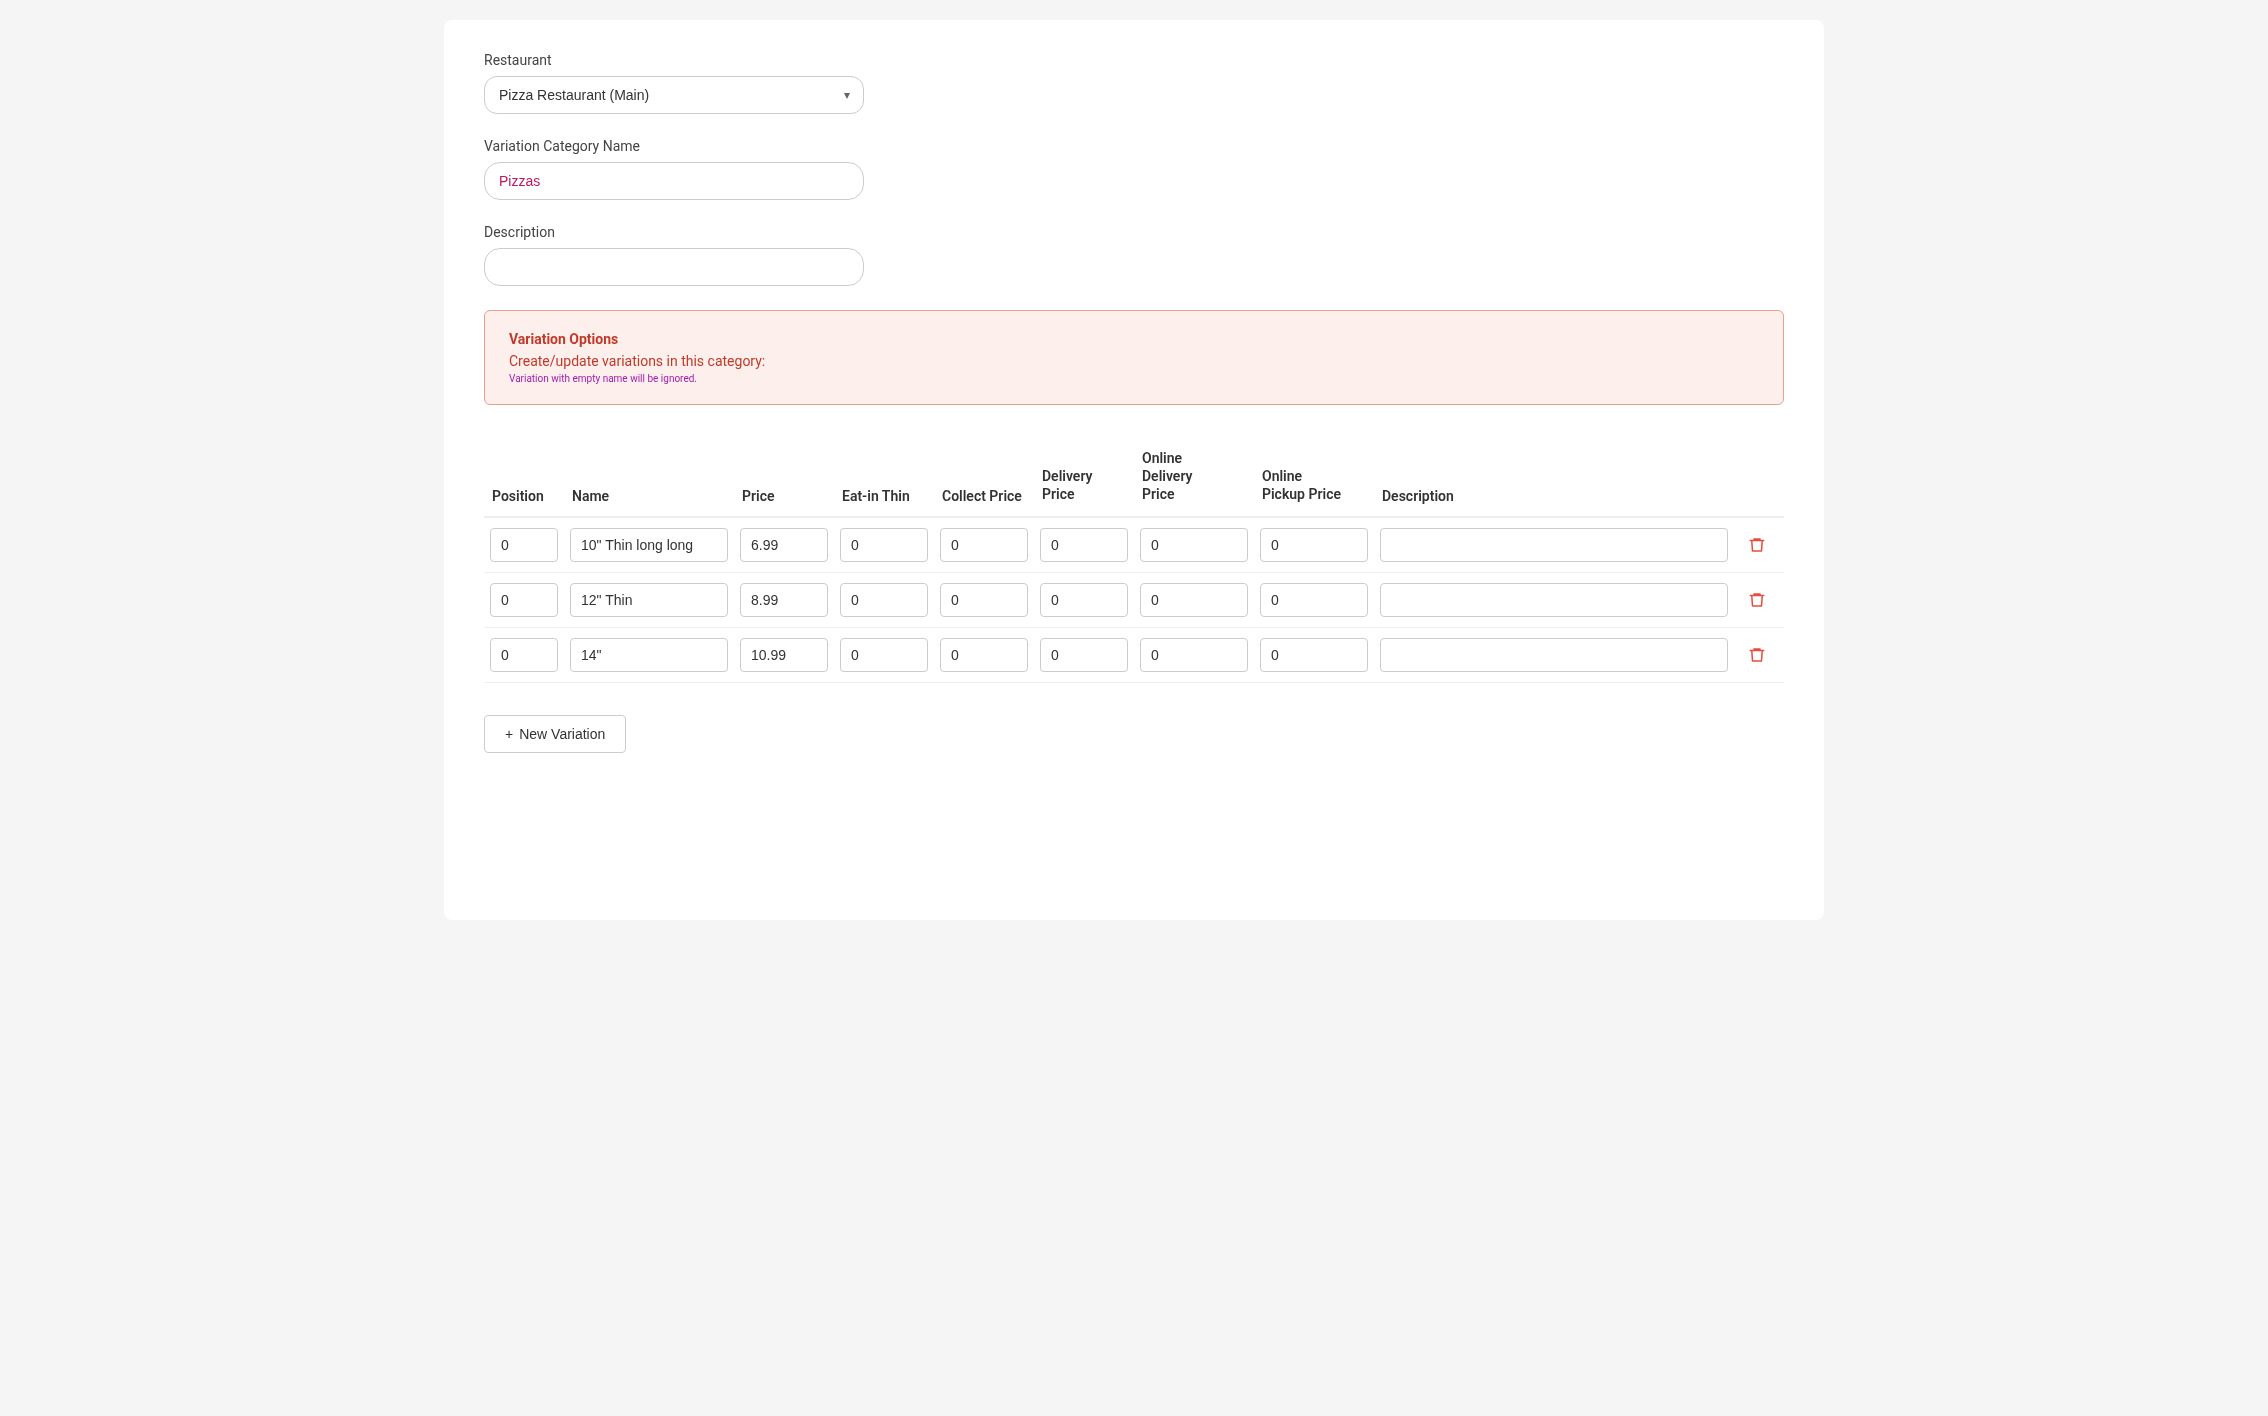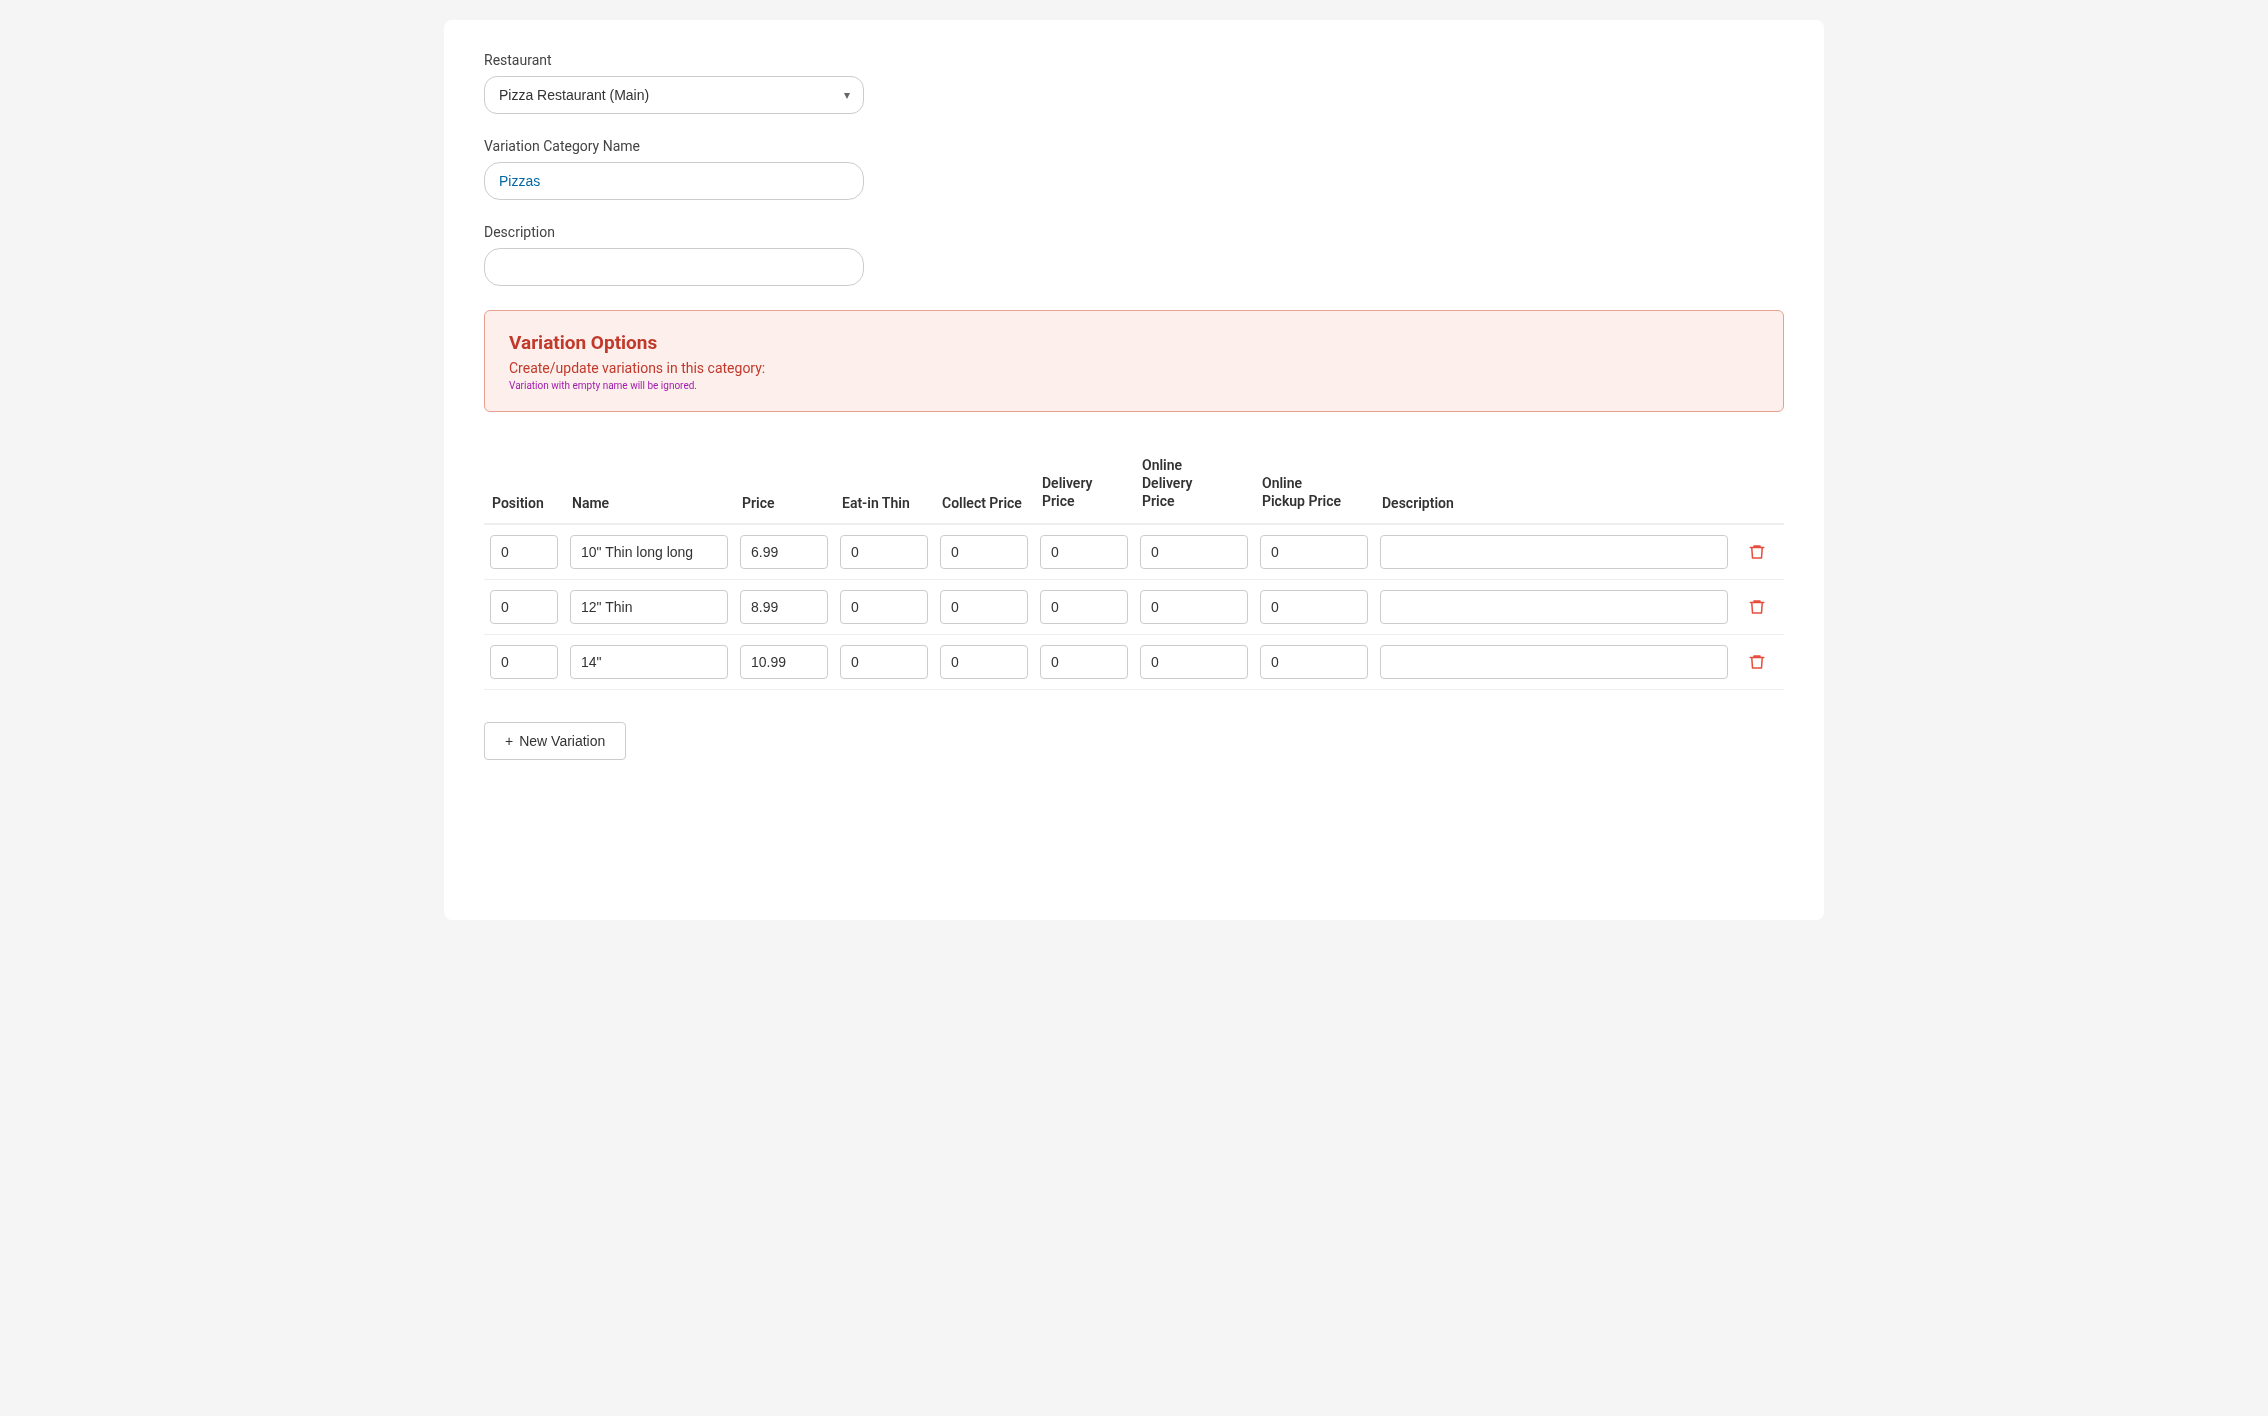--- a/index.html
+++ b/index.html
@@ -35,21 +35,21 @@
       margin-bottom: 8px;
       font-weight: 400;
     }
 
     .form-control {
       width: 100%;
       padding: 10px 14px;
       border: 1px solid #ccc;
       border-radius: 16px;
       font-size: 14px;
-      color: #0369a1;
+      color: #be185d;
       background: #fff;
       outline: none;
       appearance: none;
     }
 
     .select-wrapper {
       position: relative;
       max-width: 380px;
     }
 
@@ -84,21 +84,21 @@
       border: 1px solid #e8a090;
       background: #fdf0ec;
       border-radius: 6px;
       padding: 20px 24px;
       margin-bottom: 32px;
     }
 
     .variation-options-title {
       font-weight: 700;
       color: #c0392b;
-      font-size: 19px;
+      font-size: 14px;
       margin-bottom: 6px;
     }
 
     .variation-options-subtitle {
       color: #c0392b;
       font-size: 14px;
       margin-bottom: 4px;
     }
 
     .variation-options-hint {

